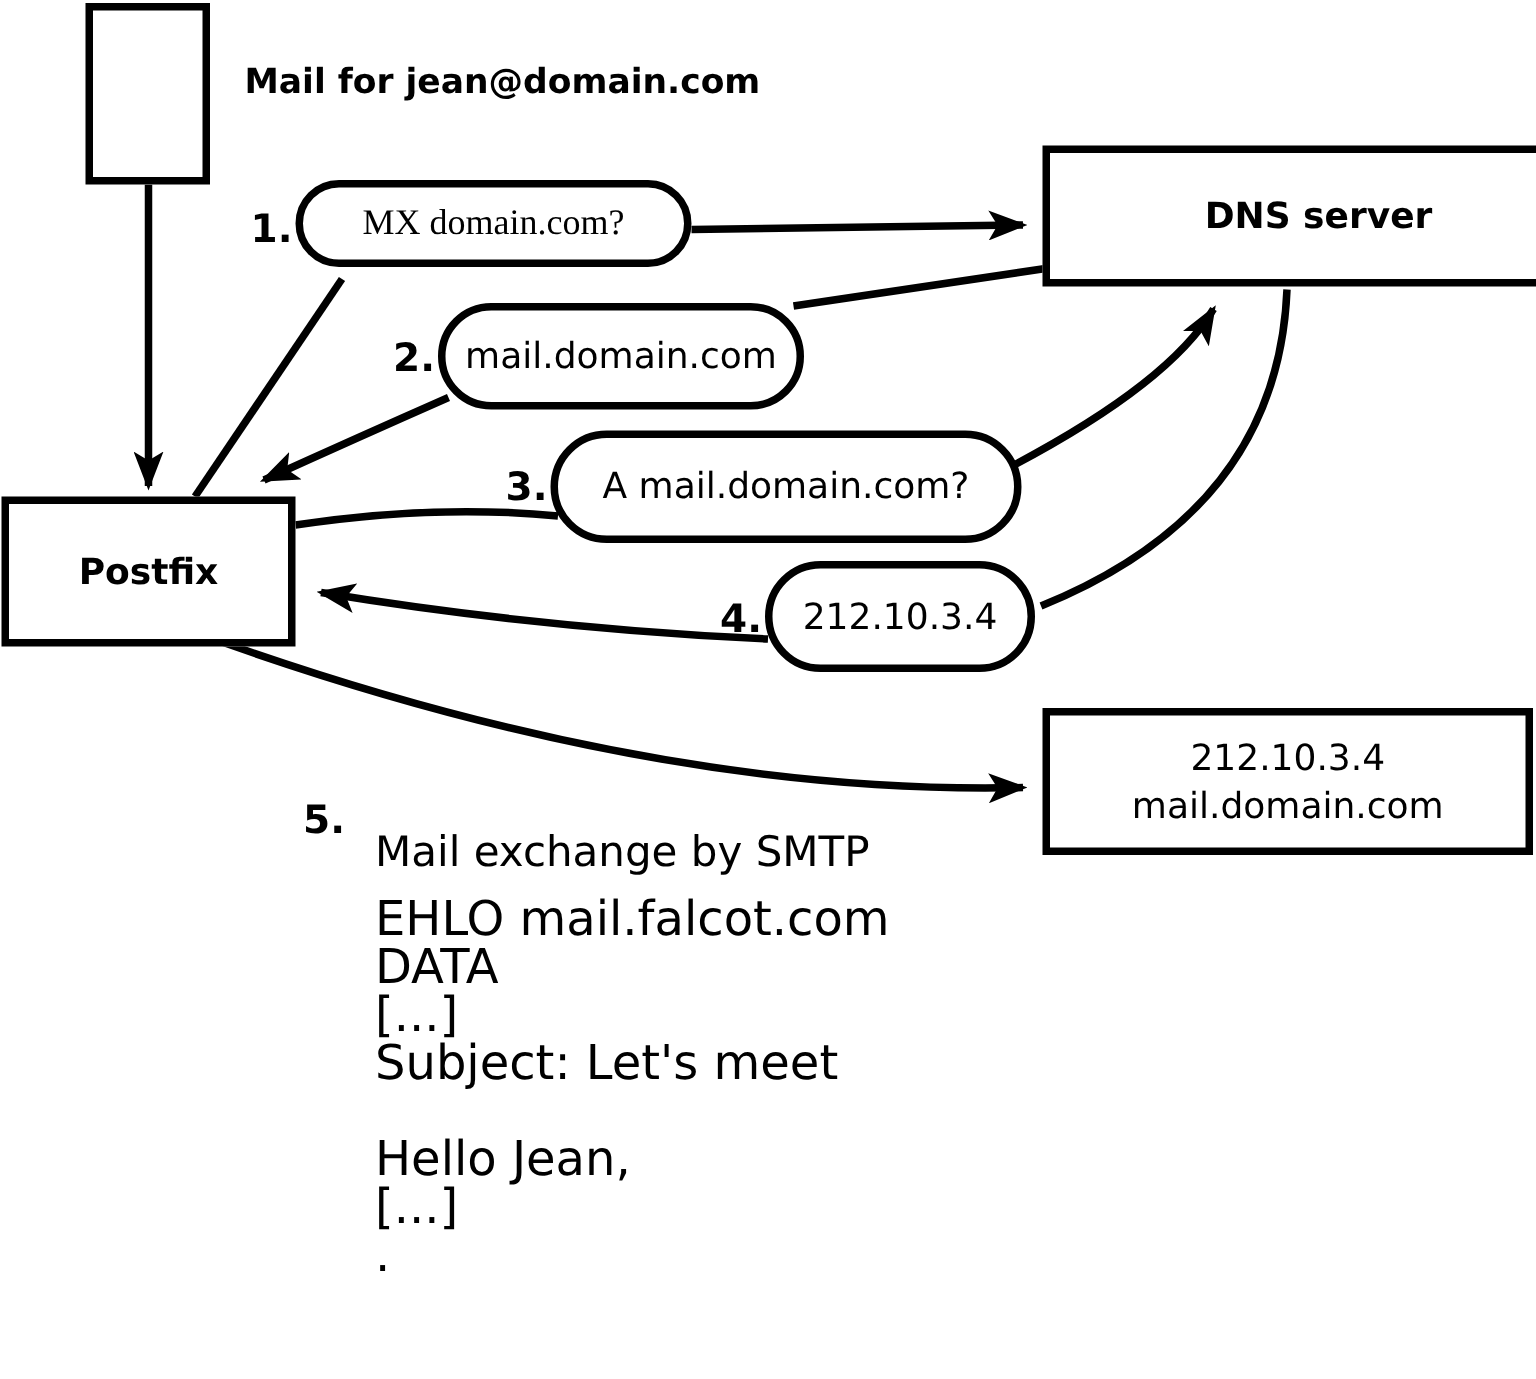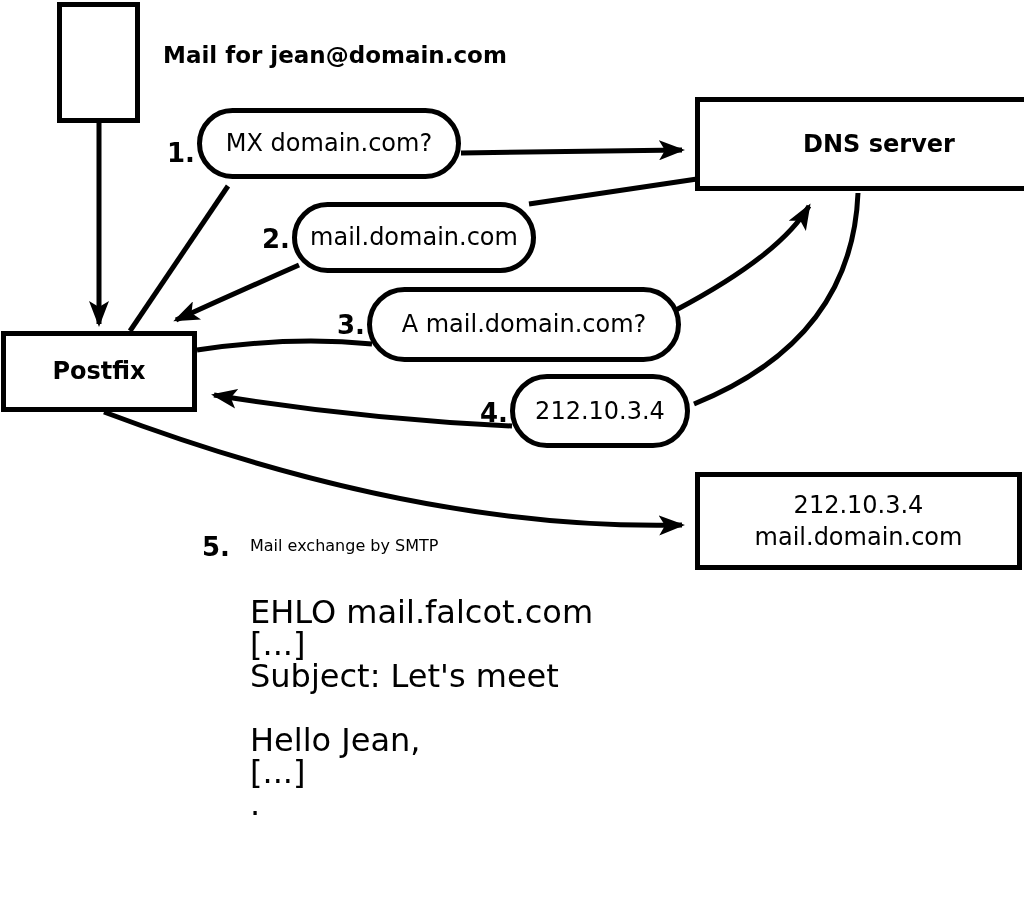--- a/index.html
+++ b/index.html
@@ -18,21 +18,21 @@
   }
   .node-label{font-weight:600;}
   .pill{border-radius:38px;font-weight:400;}
   .stepnum{
     position:absolute;width:48px;text-align:right;font-size:26px;font-weight:bold;
   }
   .headline{
     position:absolute;left:163px;top:42px;font-size:23px;font-weight:bold;
   }
   .step5-label{
-    position:absolute;left:250px;top:536px;font-size:16px;font-weight:400;
+    position:absolute;left:250px;top:551px;font-size:28px;font-weight:400;
   }
   .smtp{
     position:absolute;left:250px;top:596px;font-size:32px;line-height:32px;
     white-space:pre;font-weight:400;
   }
   .envelope{
     position:absolute;left:57px;top:2px;width:83px;height:121px;
     box-sizing:border-box;border:5px solid #000;background:#fff;
   }
 </style>
@@ -62,38 +62,38 @@
   </svg>
 
   <div class="layer boxes">
 
     <div class="envelope"></div>
 
     <div class="headline">Mail for jean@domain.com</div>
 
     <div class="node node-label" style="left:695px;top:97px;width:368px;height:94px;">DNS server</div>
 
-    <div class="node node-label" style="left:1px;top:331px;width:196px;height:81px;">Postfix</div>
+    <div class="node node-label" style="left:1px;top:331px;width:196px;height:100px;">Postfix</div>
 
     <div class="node" style="left:695px;top:472px;width:327px;height:98px;flex-direction:column;">
       <div>212.10.3.4</div>
       <div>mail.domain.com</div>
     </div>
 
     <div class="stepnum" style="left:147px;top:138px;">1.</div>
-    <div class="node pill" style="left:197px;top:108px;width:264px;height:71px;">MX domain.com?</div>
+    <div class="node pill" style="left:197px;top:120px;width:264px;height:58px;font-family:Liberation Serif, serif;">MX domain.com?</div>
 
     <div class="stepnum" style="left:242px;top:224px;">2.</div>
     <div class="node pill" style="left:292px;top:202px;width:244px;height:71px;">mail.domain.com</div>
 
     <div class="stepnum" style="left:317px;top:310px;">3.</div>
     <div class="node pill" style="left:367px;top:287px;width:314px;height:75px;">A mail.domain.com?</div>
 
     <div class="stepnum" style="left:460px;top:398px;">4.</div>
     <div class="node pill" style="left:510px;top:374px;width:180px;height:74px;">212.10.3.4</div>
 
     <div class="stepnum" style="left:182px;top:532px;">5.</div>
     <div class="step5-label">Mail exchange by SMTP</div>
 
-    <div class="smtp"><div>EHLO mail.falcot.com</div><div>[...]</div><div>Subject: Let's meet</div><div>&nbsp;</div><div>Hello Jean,</div><div>[...]</div><div>.</div></div>
+    <div class="smtp"><div>EHLO mail.falcot.com</div><div>DATA</div><div>[...]</div><div>Subject: Let's meet</div><div>&nbsp;</div><div>Hello Jean,</div><div>[...]</div><div>.</div></div>
 
   </div>
 </div>
 
 </body></html>

